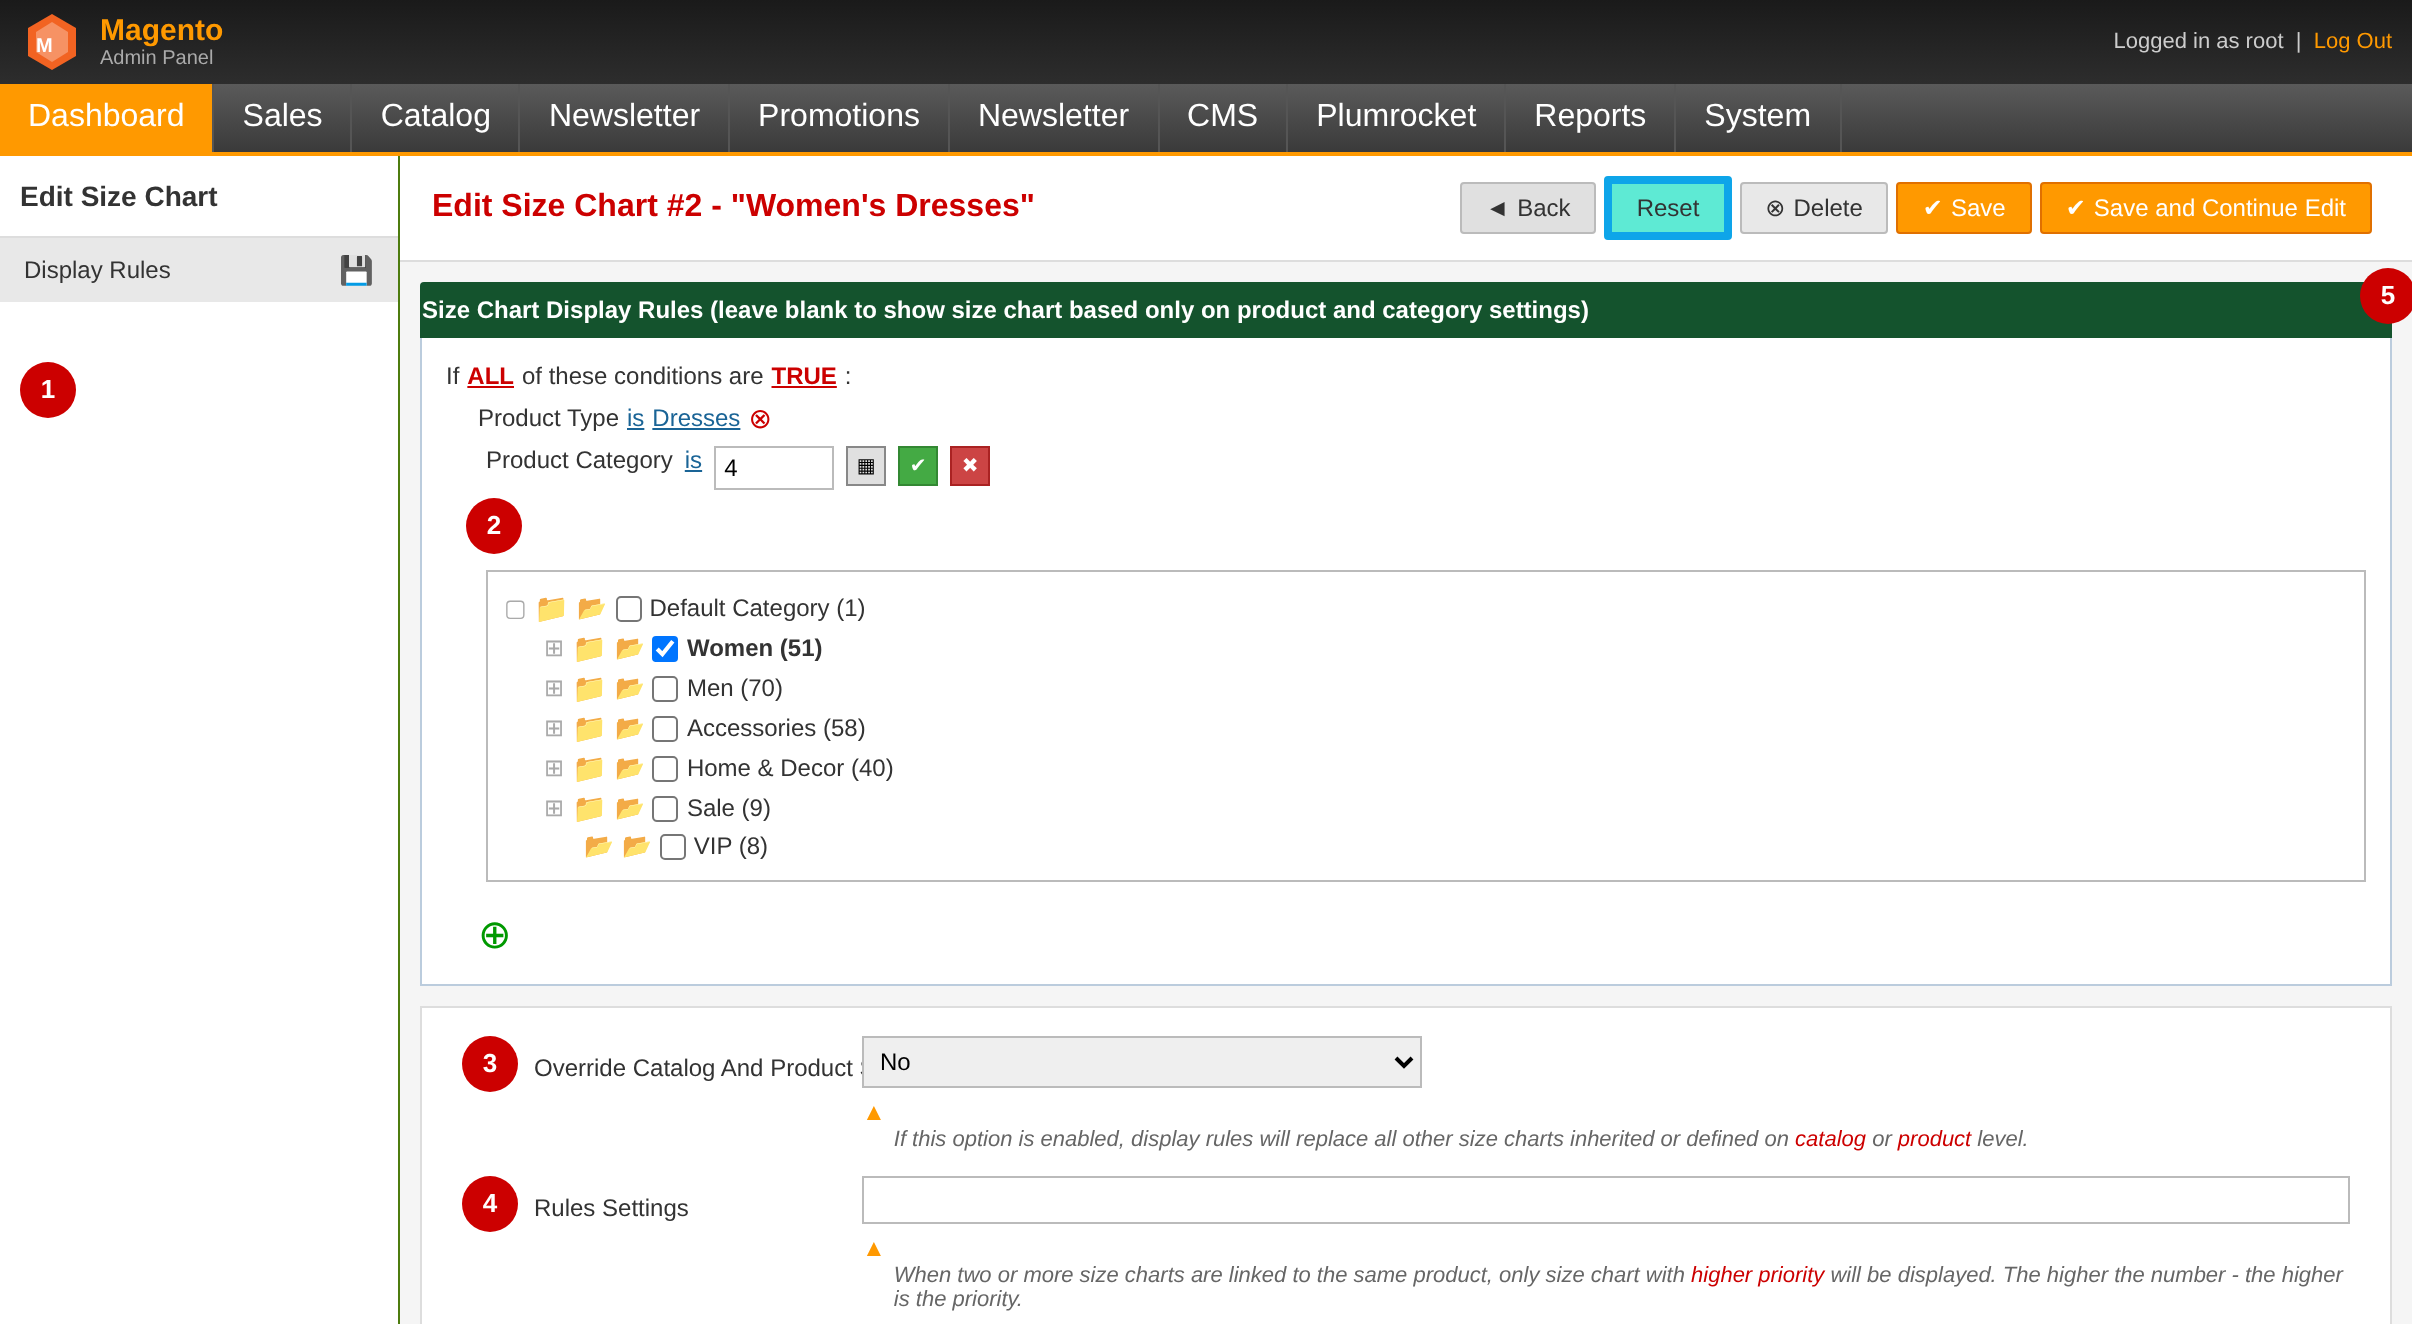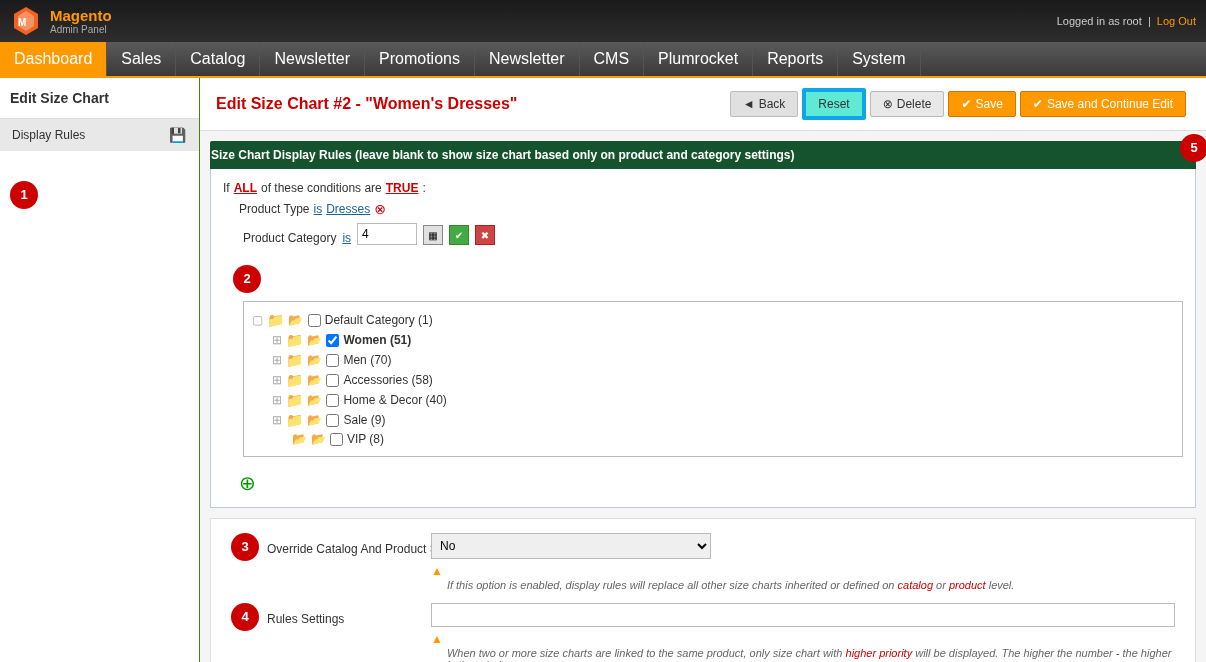--- a/index.html
+++ b/index.html
@@ -215,23 +215,23 @@
       cursor: pointer;
     }
     .condition-remove {
       color: #c00;
       cursor: pointer;
       font-size: 14px;
     }
 
     .product-category-row {
       display: flex;
-      align-items: flex-end;
+      align-items: flex-start;
       gap: 6px;
-      margin-bottom: 20px;
+      margin-bottom: 4px;
       padding-left: 20px;
     }
     .category-input {
       width: 60px;
       height: 22px;
       padding: 2px 4px;
       border: 1px solid #bbb;
       font-size: 12px;
     }
     .category-btn {

